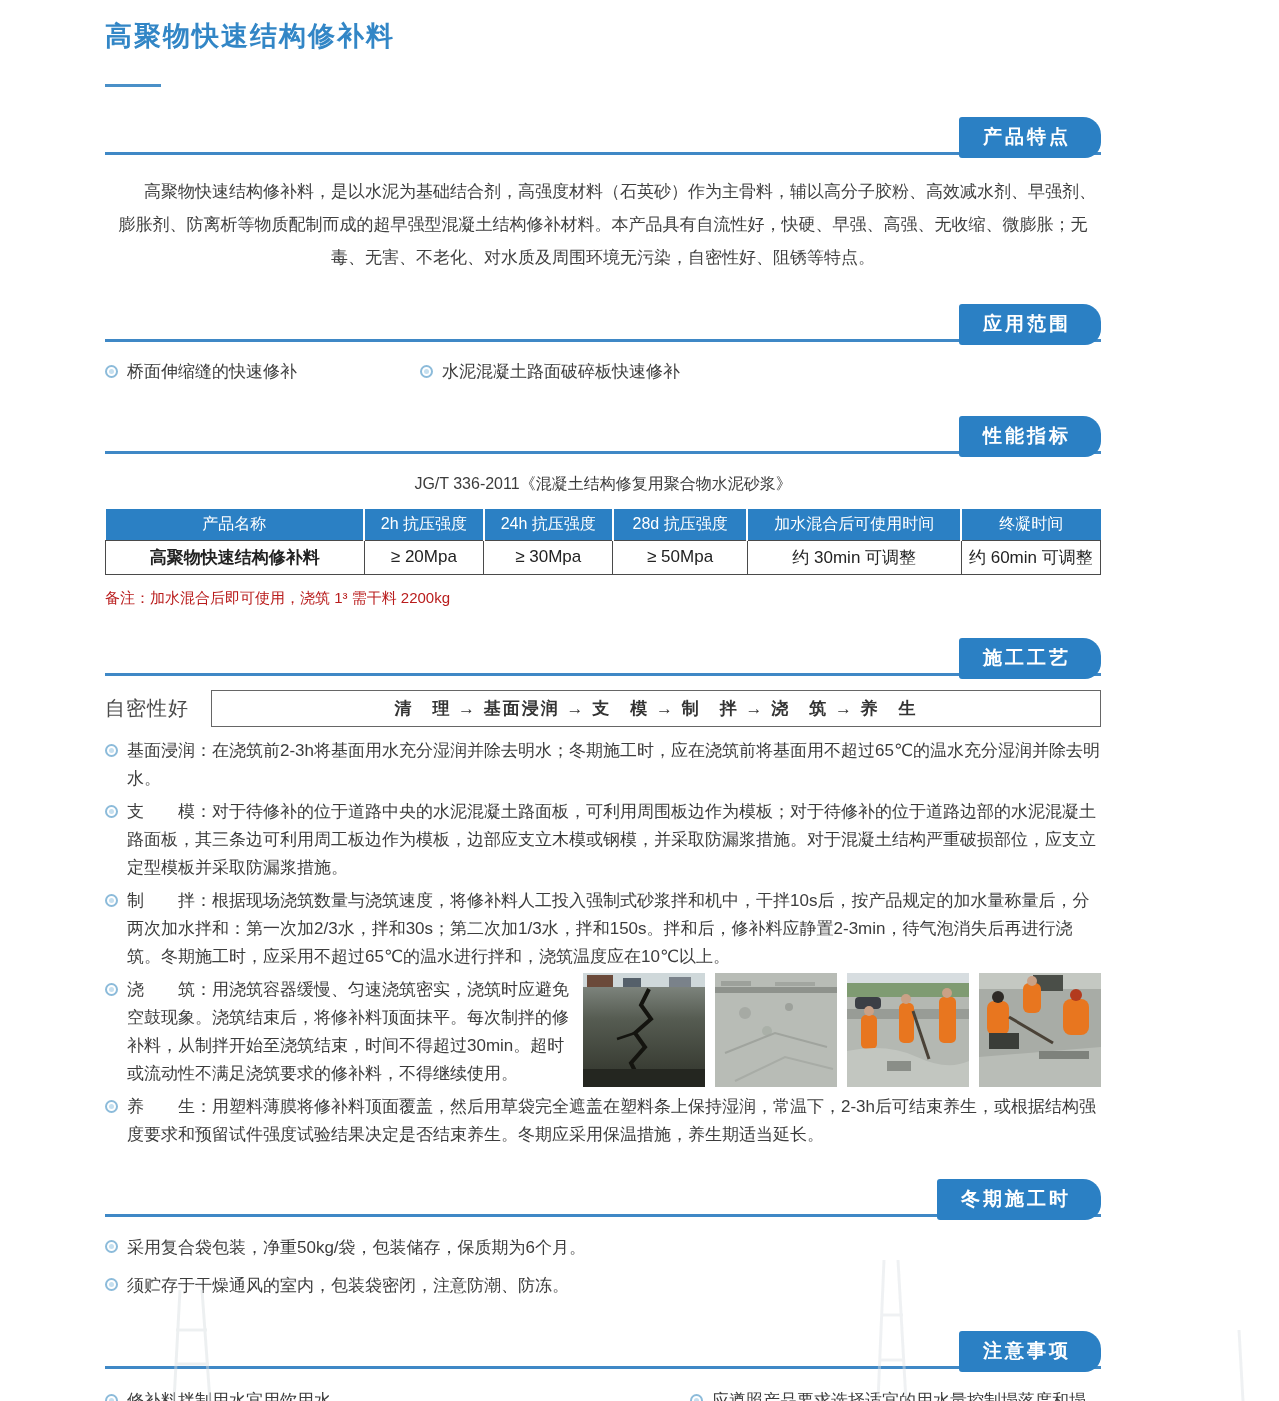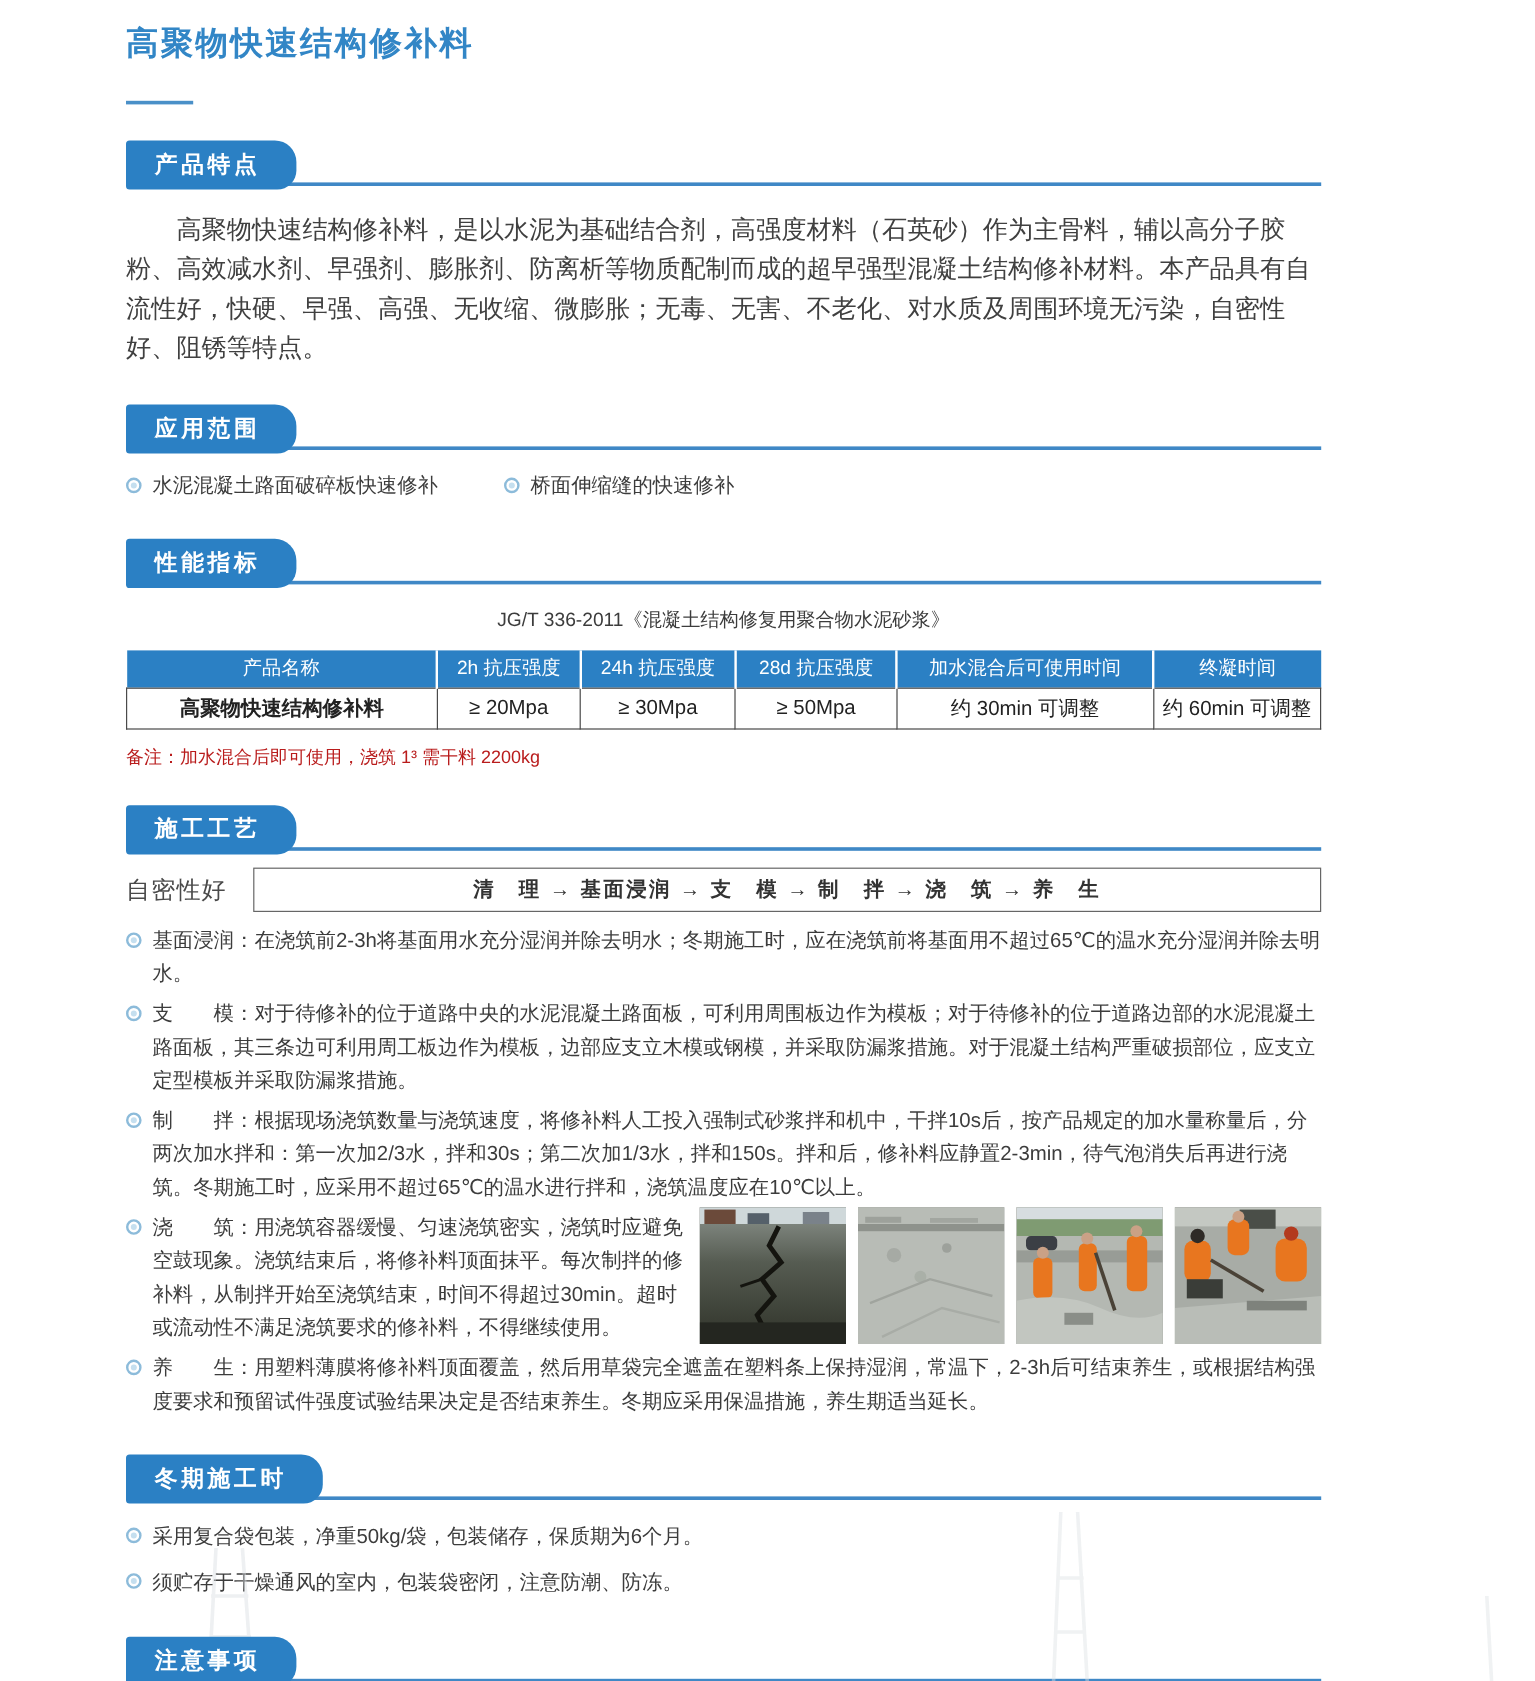--- a/index.html
+++ b/index.html
@@ -5,29 +5,29 @@
   * { margin:0; padding:0; box-sizing:border-box; }
   html,body { width:1279px; height:1401px; background:#ffffff; overflow:hidden;
     font-family:"Liberation Sans","DejaVu Sans",sans-serif; color:#3c3c3c; }
   .page { position:relative; width:1216px; height:1401px; padding:18px 115px 0 105px; }
 
   
   .doc-title { color:#3286c6; font-size:27px; font-weight:bold; letter-spacing:2px; }
   .title-dash { width:56px; height:3px; background:#4a90c8; margin-top:30px; }
 
   
-  .section-header { position:relative; margin-top:30px; height:38px; }
+  .section-header { position:relative; margin-top:30px; height:38px;text-align:right; }
   .section-header::after { content:""; position:absolute; left:0; right:0; bottom:0;
     height:3px; background:#3f88c6; }
   .badge { position:relative; z-index:1; display:inline-block; background:#2b80c4;
     color:#ffffff; font-size:19px; font-weight:bold; letter-spacing:3px;
     padding:7px 30px 8px 24px; border-radius:3px 18px 16px 3px; }
 
   
-  .para { margin-top:20px; font-size:21px; line-height:33px; text-indent:2em; color:#404040; }
+  .para { margin-top:20px; font-size:17px; line-height:33px; text-indent:2em; color:#404040;text-align:center; }
 
   .bullet { display:inline-block; width:13px; height:13px; border:2px solid #8cbbda;
     border-radius:50%; position:relative; flex:none; margin-top:7px; }
   .bullet::after { content:""; position:absolute; inset:2px; border-radius:50%; background:#c5dfef; }
 
   .bullet-line { display:flex; gap:9px; font-size:17px; line-height:28px; }
 
   
   .app-row { display:flex; margin-top:16px; }
   .app-row .bullet-line:first-child { width:315px; }
@@ -79,25 +79,25 @@
     <span class="badge">产品特点</span>
   </div>
   <div class="para">高聚物快速结构修补料，是以水泥为基础结合剂，高强度材料（石英砂）作为主骨料，辅以高分子胶粉、高效减水剂、早强剂、膨胀剂、防离析等物质配制而成的超早强型混凝土结构修补材料。本产品具有自流性好，快硬、早强、高强、无收缩、微膨胀；无毒、无害、不老化、对水质及周围环境无污染，自密性好、阻锈等特点。</div>
 
   <div class="section-header">
     <span class="badge">应用范围</span>
   </div>
   <div class="app-row">
     <div class="bullet-line">
       <span class="bullet"></span>
+      <span>桥面伸缩缝的快速修补</span>
+    </div>
+    <div class="bullet-line">
+      <span class="bullet"></span>
       <span>水泥混凝土路面破碎板快速修补</span>
-    </div>
-    <div class="bullet-line">
-      <span class="bullet"></span>
-      <span>桥面伸缩缝的快速修补</span>
     </div>
   </div>
 
   <div class="section-header">
     <span class="badge">性能指标</span>
   </div>
   <div class="standard">JG/T 336-2011《混凝土结构修复用聚合物水泥砂浆》</div>
   <table class="perf">
     <colgroup>
       <col style="width:26%">

